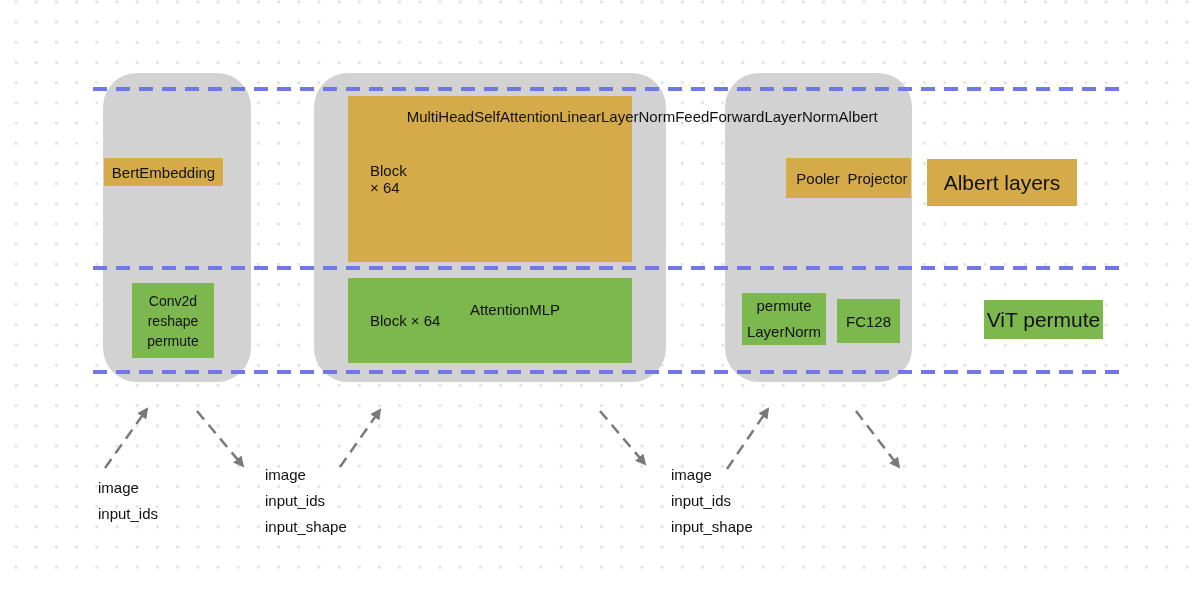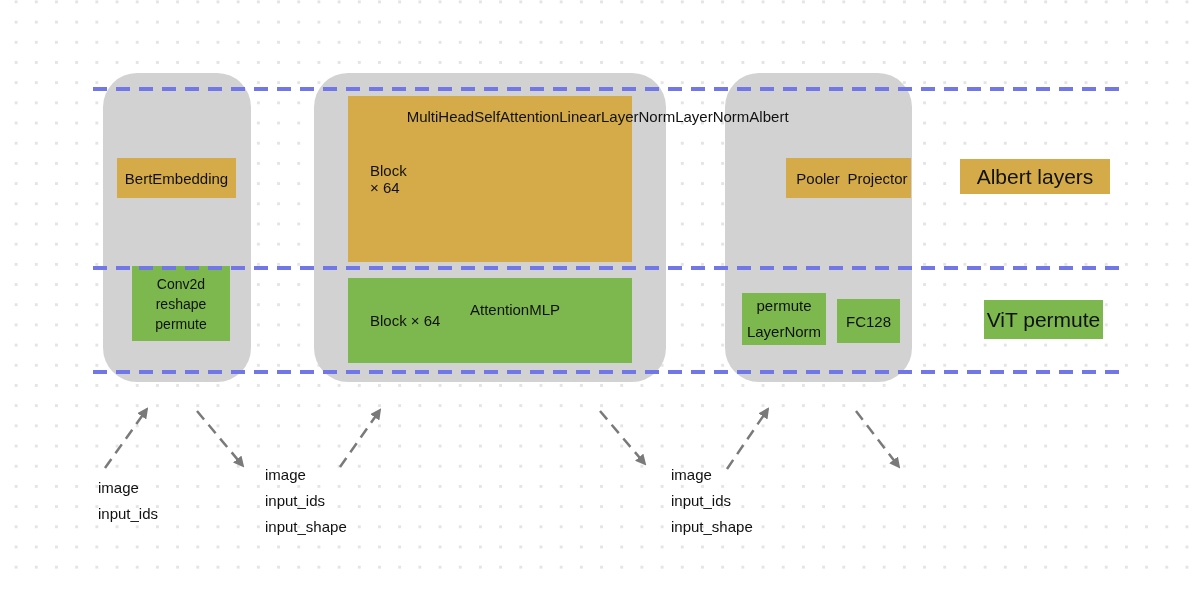--- a/index.html
+++ b/index.html
@@ -50,47 +50,48 @@
 <body>
 
 <div class="canvas">
 
   <div class="dots"></div>
 
   <div class="stage" style="left:103px;top:73px;width:148px;height:309px"></div>
   <div class="stage" style="left:314px;top:73px;width:352px;height:309px"></div>
   <div class="stage" style="left:725px;top:73px;width:187px;height:309px"></div>
 
-  <div class="box albert" style="left:117px;top:158px;width:119px;height:40px">
+  <div class="box albert" style="left:104px;top:158px;width:119px;height:28px">
     <span>BertEmbedding</span>
   </div>
 
   <div class="block-box albert" style="left:348px;top:96px;width:284px;height:166px">
     <div class="block-label">Block × 64</div>
     <div class="ops pad-a">
       <div>MultiHeadSelfAttention</div>
       <div>Linear</div>
       <div>LayerNorm</div>
+      <div>FeedForward</div>
       <div>LayerNorm</div>
       <div>Albert</div>
     </div>
   </div>
 
   <div class="box albert" style="left:786px;top:158px;width:64px;height:40px">
     <span>Pooler</span>
   </div>
   <div class="box albert" style="left:844px;top:158px;width:67px;height:40px">
     <span>Projector</span>
   </div>
 
-  <div class="legend albert" style="left:960px;top:159px;width:150px;height:35px">
+  <div class="legend albert" style="left:927px;top:159px;width:150px;height:47px">
     <span>Albert layers</span>
   </div>
 
-  <div class="box vit multiline" style="left:132px;top:266px;width:98px;height:75px">
+  <div class="box vit multiline" style="left:132px;top:283px;width:82px;height:75px">
     <span>Conv2d</span>
     <span>reshape</span>
     <span>permute</span>
   </div>
 
   <div class="block-box vit" style="left:348px;top:278px;width:284px;height:85px">
     <div class="block-label">Block × 64</div>
     <div class="ops pad-v">
       <div>Attention</div>
       <div>MLP</div>

